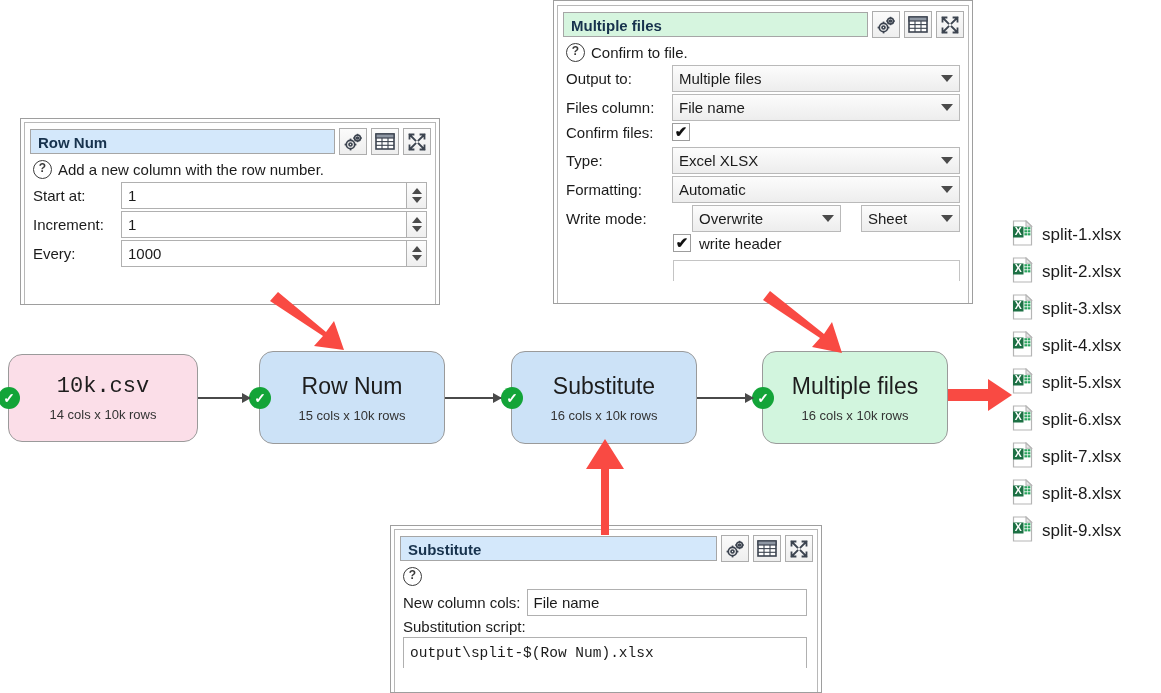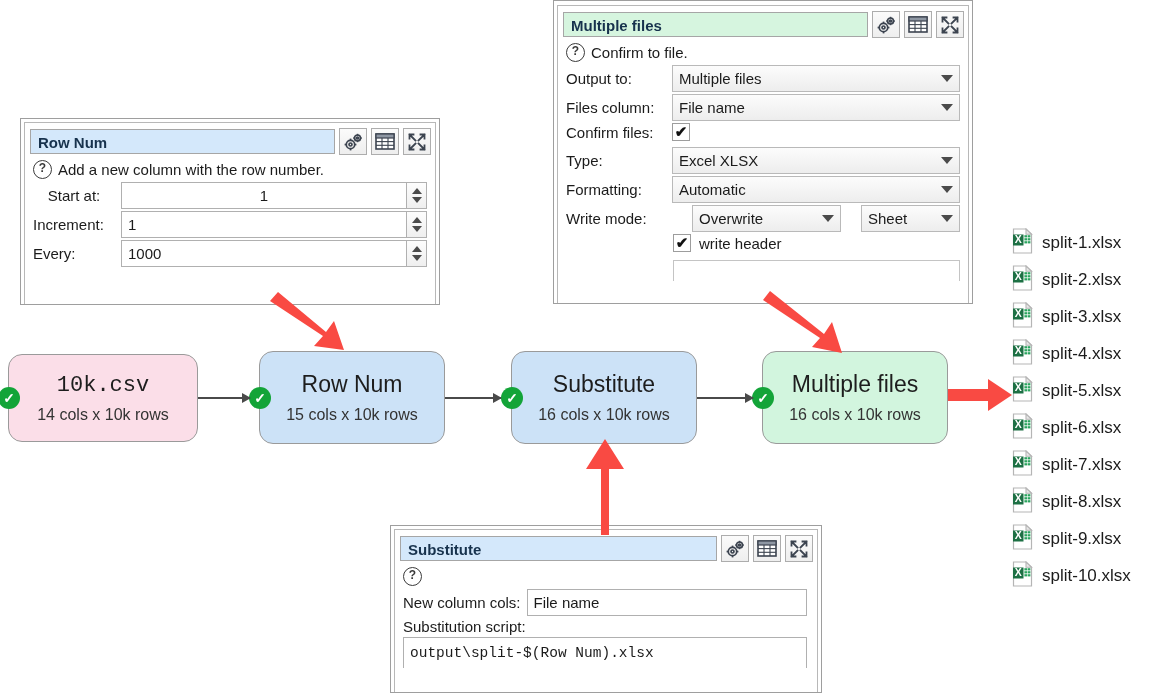--- a/index.html
+++ b/index.html
@@ -190,21 +190,21 @@
   .node .node-title {
     font-size: 23px;
     color: #1d1d1d;
     margin-bottom: 8px;
   }
   .node .node-title.mono-title {
     font-family: "Liberation Mono", "DejaVu Sans Mono", monospace;
     font-size: 22px;
   }
   .node .node-sub {
-    font-size: 16px;
+    font-size: 13px;
     color: #333333;
   }
   .node.pink { background: #fbdee8; }
   .node.blue { background: #cce2f7; }
   .node.green { background: #d2f5de; }
 
   .tick {
     position: absolute;
     left: -11px;
     top: 50%;
@@ -235,21 +235,21 @@
     border-left: 9px solid #4a4a4a;
   }
 
   
   .red-arrow { position: absolute; }
 
   
   .file-list {
     position: absolute;
     left: 1012px;
-    top: 224px;
+    top: 216px;
     width: 150px;
   }
   .file-item {
     display: flex;
     align-items: center;
     gap: 9px;
     height: 37px;
   }
   .file-name {
     font-size: 17px;
@@ -334,21 +334,21 @@
             <use href="#expand-glyph"></use>
           </svg>
       </div>
     </div>
 
     <div class="desc-row">
       <div class="q-icon">?</div>
       <div>Add a new column with the row number.</div>
     </div>
 
-    <div class="form-row" style="padding-right:8px;text-align:center;">
+    <div class="form-row" style="padding-right:8px;">
       <div class="lbl" style="width:82px;">Start at:</div>
       <div class="field">1</div>
       <div class="spin">
         <span class="up"></span>
         <span class="dn"></span>
       </div>
     </div>
 
     <div class="form-row" style="padding-right:8px;">
       <div class="lbl" style="width:82px;">Increment:</div>
@@ -607,21 +607,13 @@
     <span class="file-name">split-8.xlsx</span>
   </div>
   <div class="file-item">
     <span class="xls-icon">
       <svg width="21" height="26" viewBox="0 0 21 26">
           <use href="#excel-glyph"></use>
         </svg>
     </span>
     <span class="file-name">split-9.xlsx</span>
   </div>
-  <div class="file-item">
-    <span class="xls-icon">
-      <svg width="21" height="26" viewBox="0 0 21 26">
-          <use href="#excel-glyph"></use>
-        </svg>
-    </span>
-    <span class="file-name">split-10.xlsx</span>
-  </div>
 </div>
 
 </body></html>

